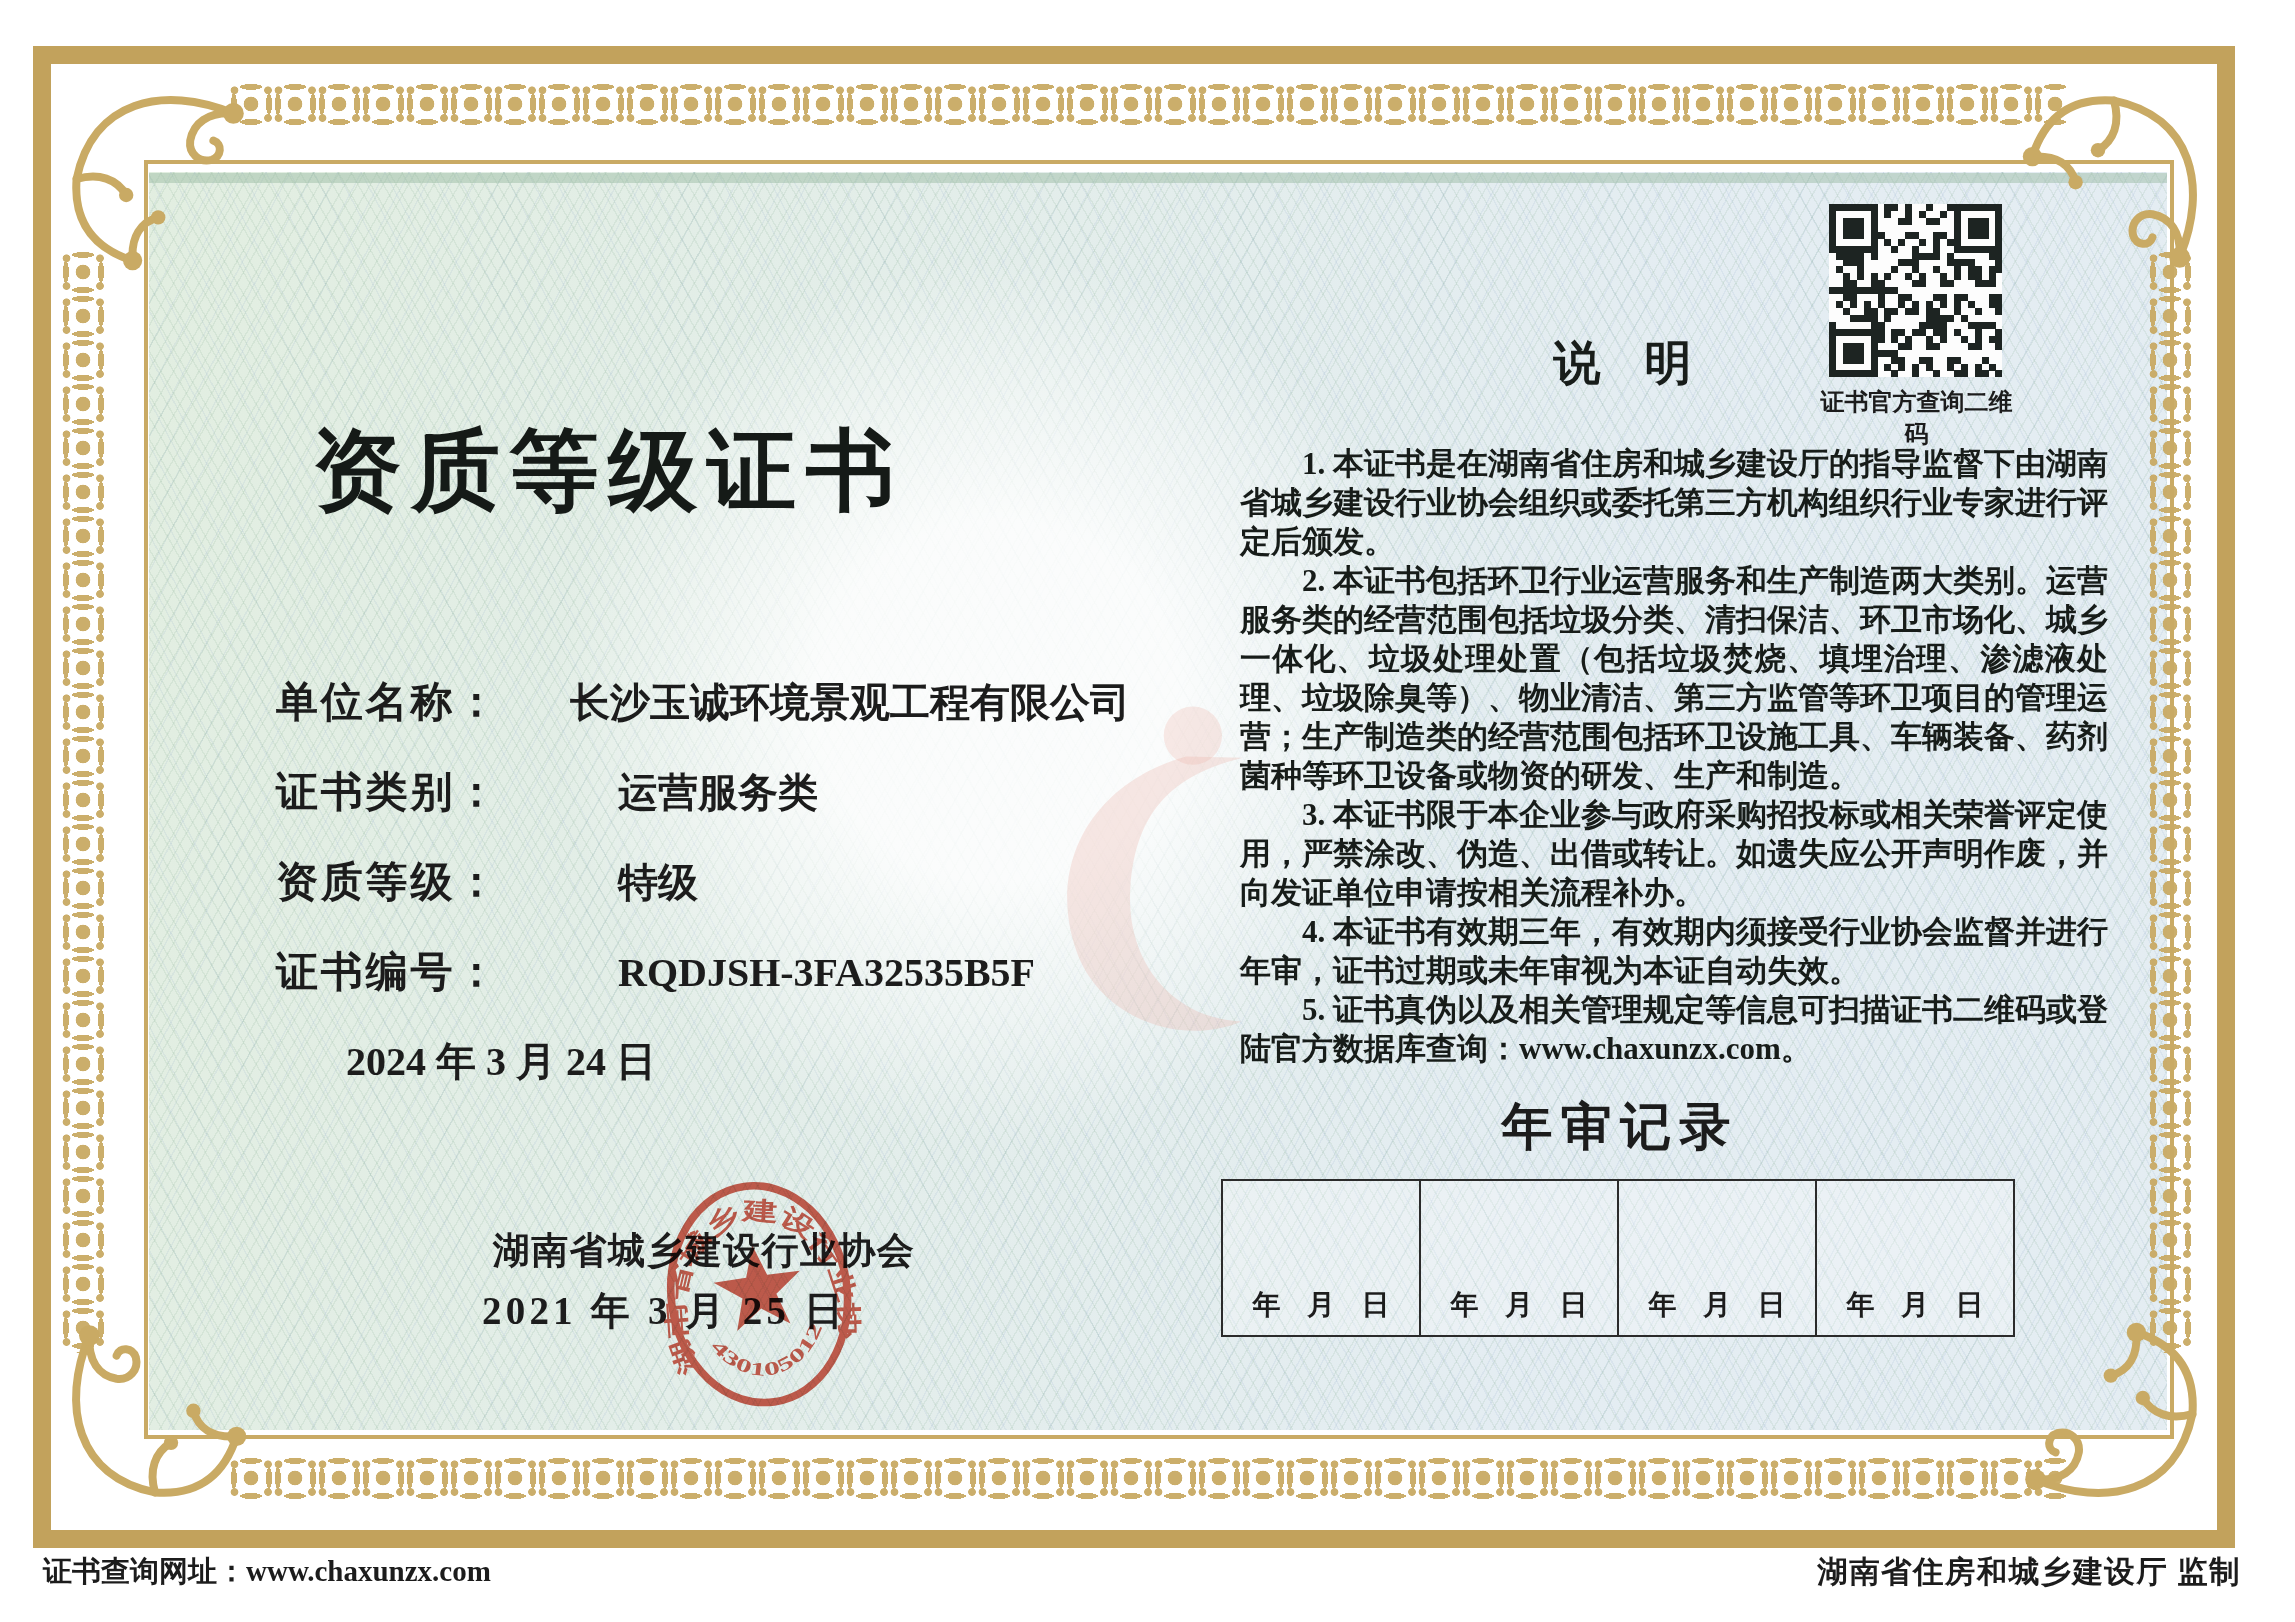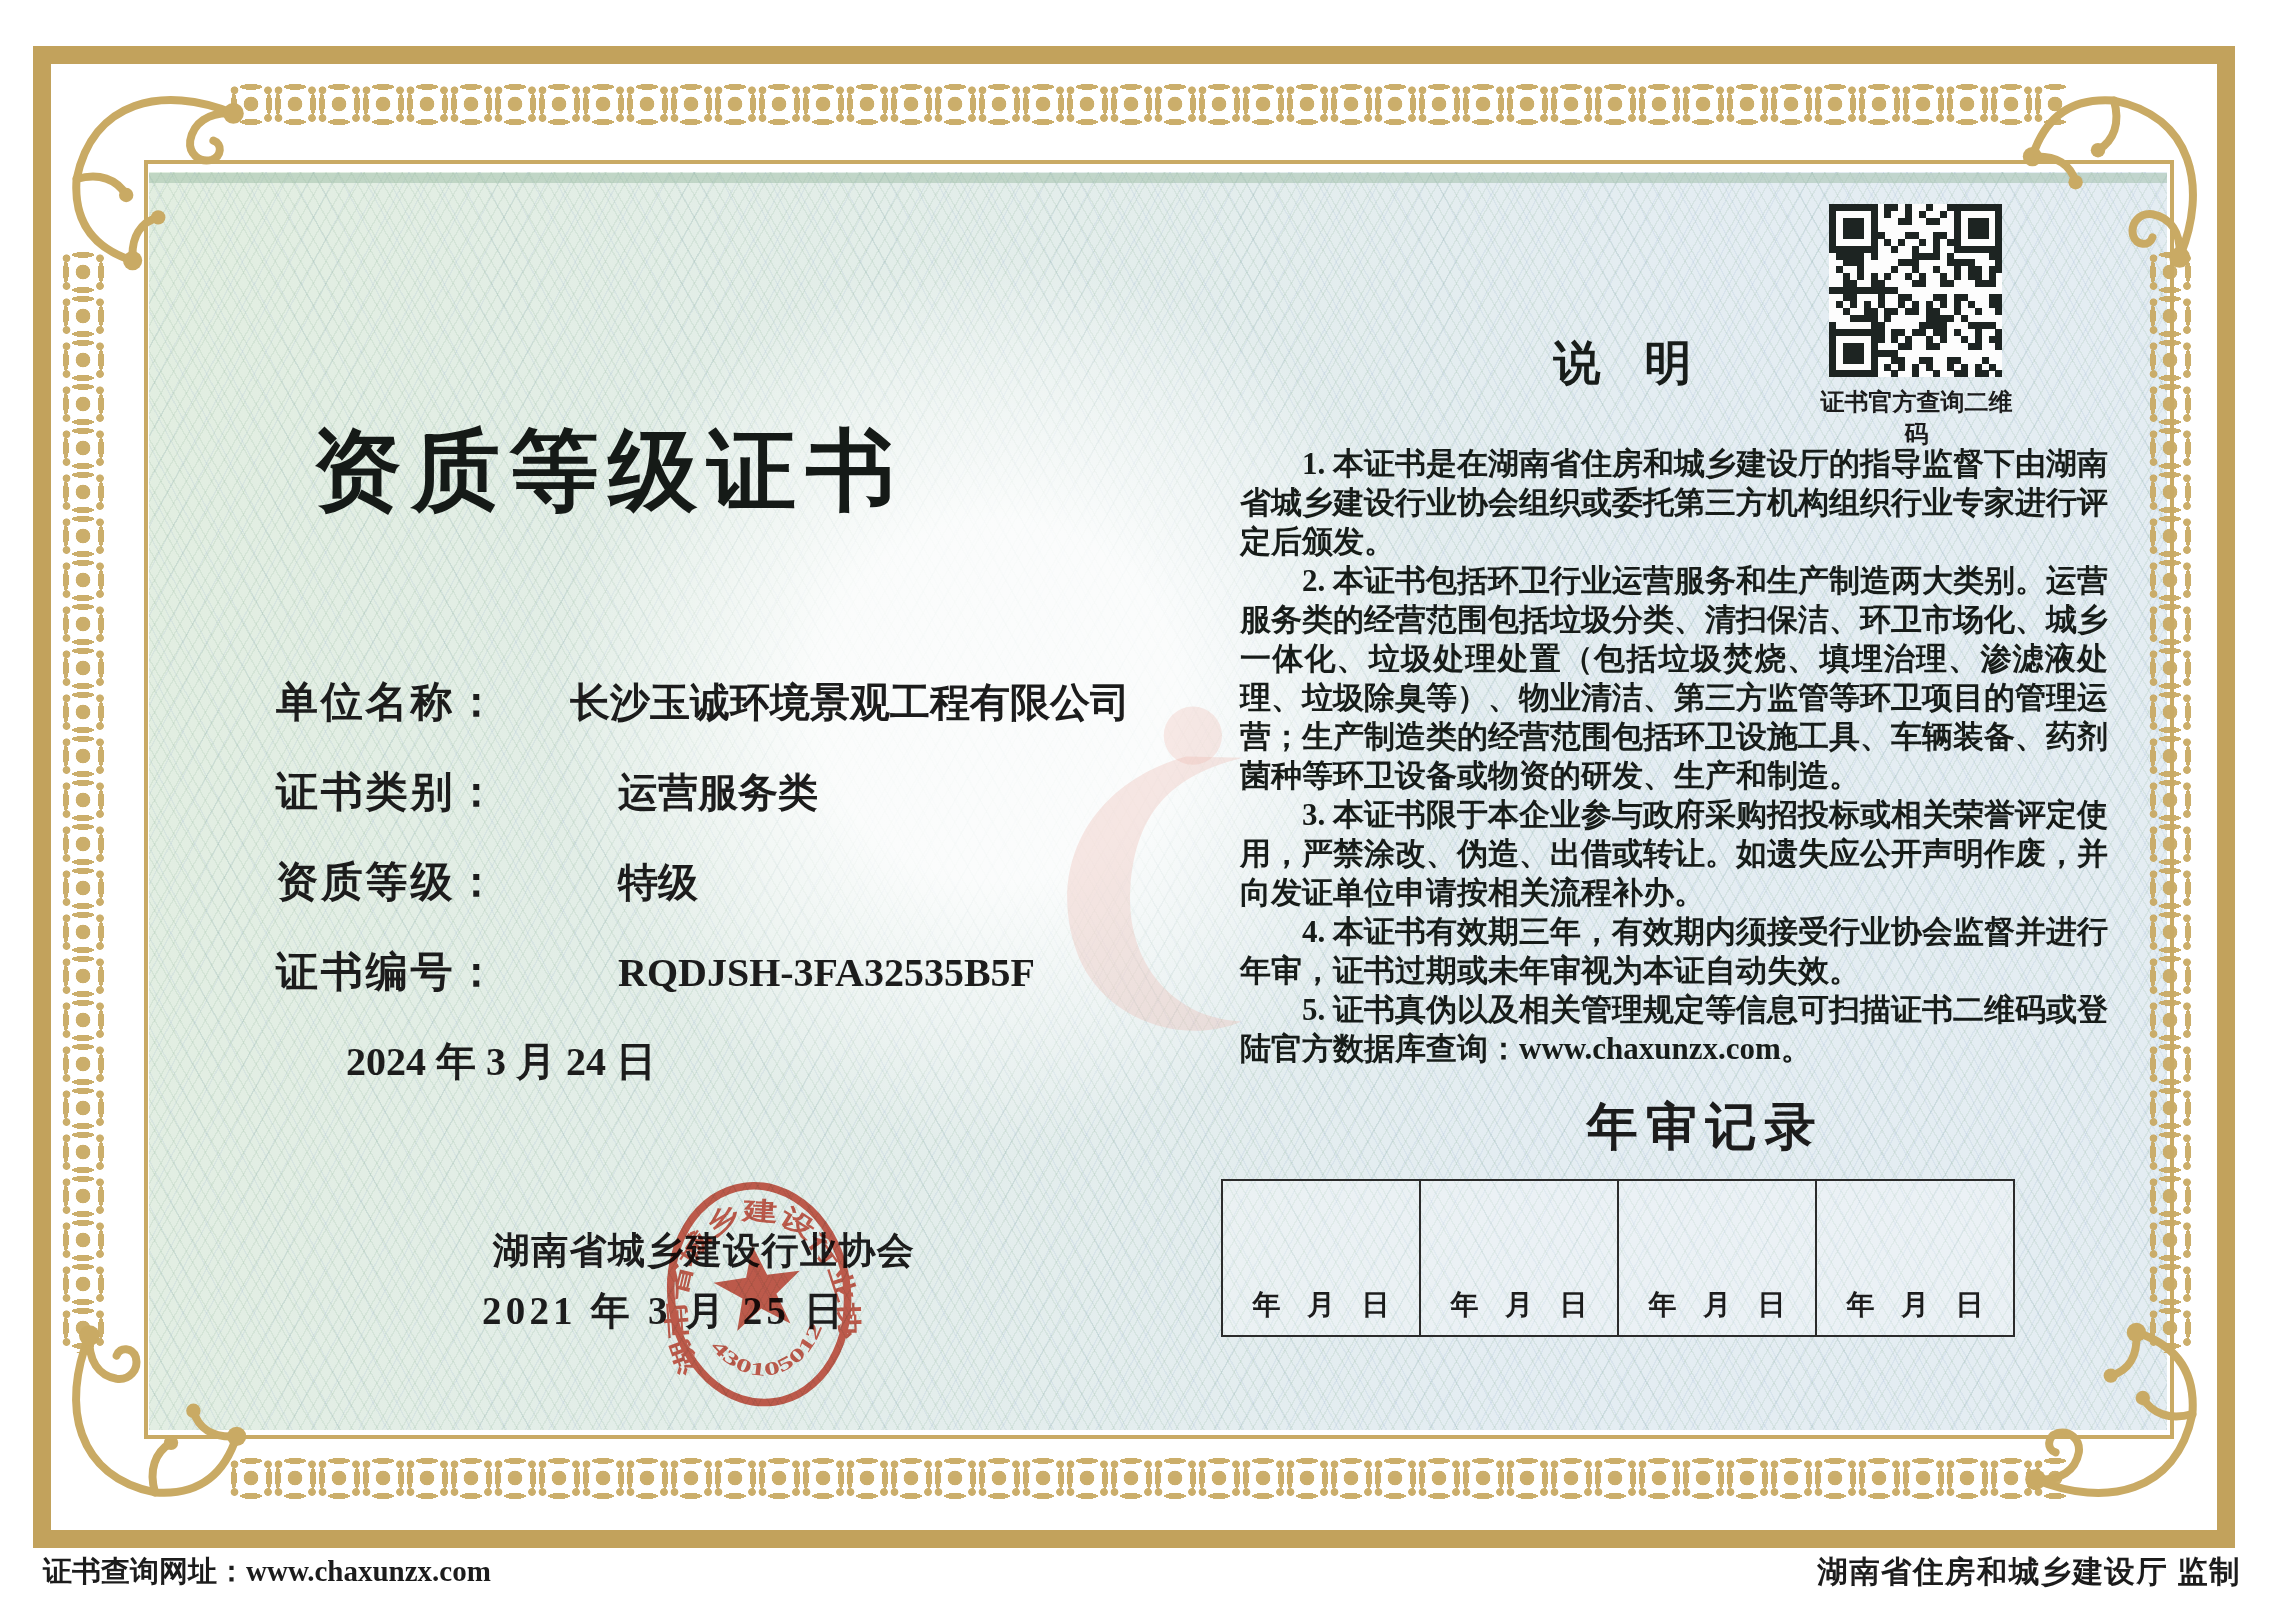--- a/index.html
+++ b/index.html
@@ -83,21 +83,21 @@
     font-size:47px;font-weight:800;letter-spacing:44px;text-indent:44px;color:#181d1a;}
   .qr{position:absolute;left:1829px;top:204px;width:173px;height:173px;background:#fdfdfd;}
   .qr i{position:absolute;width:7px;height:7px;background:#1d2422;}
   .qr-caption{position:absolute;left:1809px;top:386px;width:215px;text-align:center;
     font-size:24px;font-weight:700;}
 
   .notes{position:absolute;left:1240px;top:444px;width:868px;
     font-size:31px;line-height:39px;font-weight:700;text-align:justify;color:#171c19;}
   .notes p{text-indent:2em;}
 
-  .review-heading{position:absolute;left:1408px;top:1093px;width:416px;text-align:right;
+  .review-heading{position:absolute;left:1408px;top:1093px;width:416px;text-align:center;
     font-size:51px;font-weight:800;letter-spacing:8.3px;text-indent:8.3px;}
   .review-table{position:absolute;left:1221px;top:1179px;width:794px;height:158px;
     display:flex;border:2.8px solid var(--tbl);background:rgba(255,255,255,.25);}
   .review-cell{flex:1;position:relative;border-left:2.1px solid var(--tbl);}
   .review-cell:first-child{border-left:none;}
   .review-cell span{position:absolute;left:0;right:0;bottom:11px;text-align:center;
     font-size:28px;font-weight:700;word-spacing:19.4px;}
 
   
   .footer-left{position:absolute;left:43px;top:1552px;font-size:29px;font-weight:700;}

